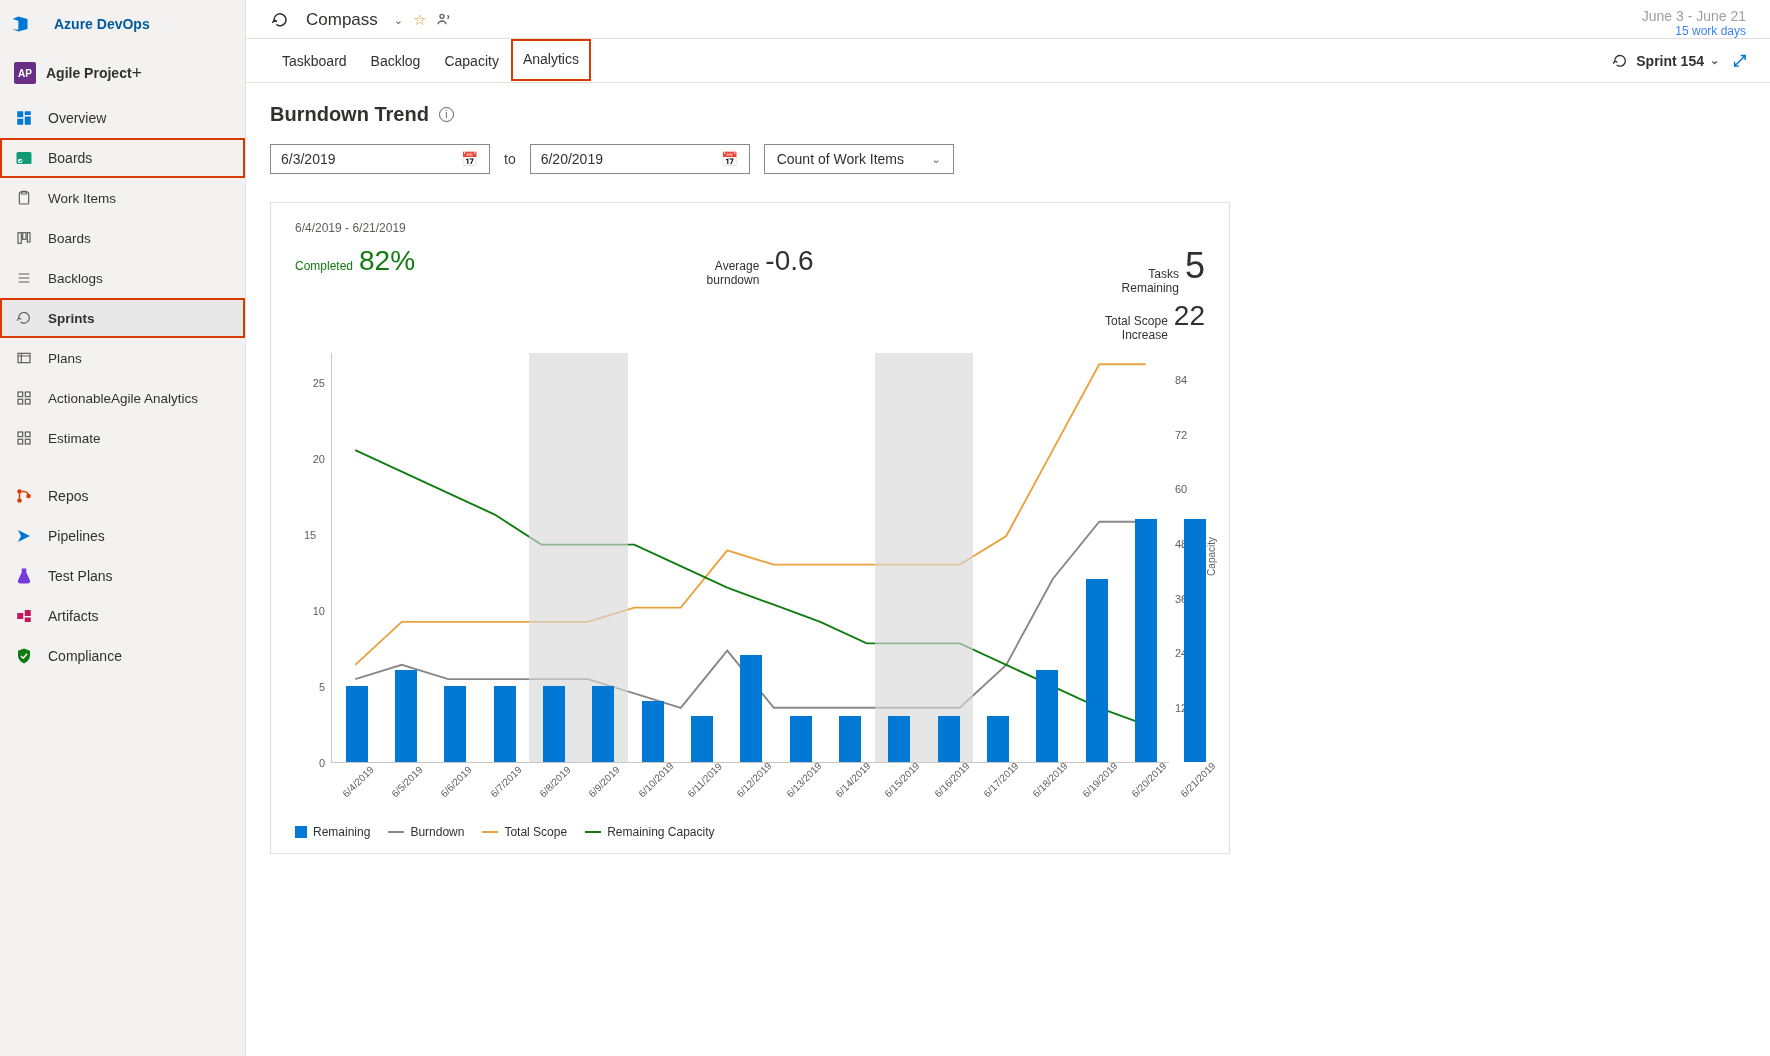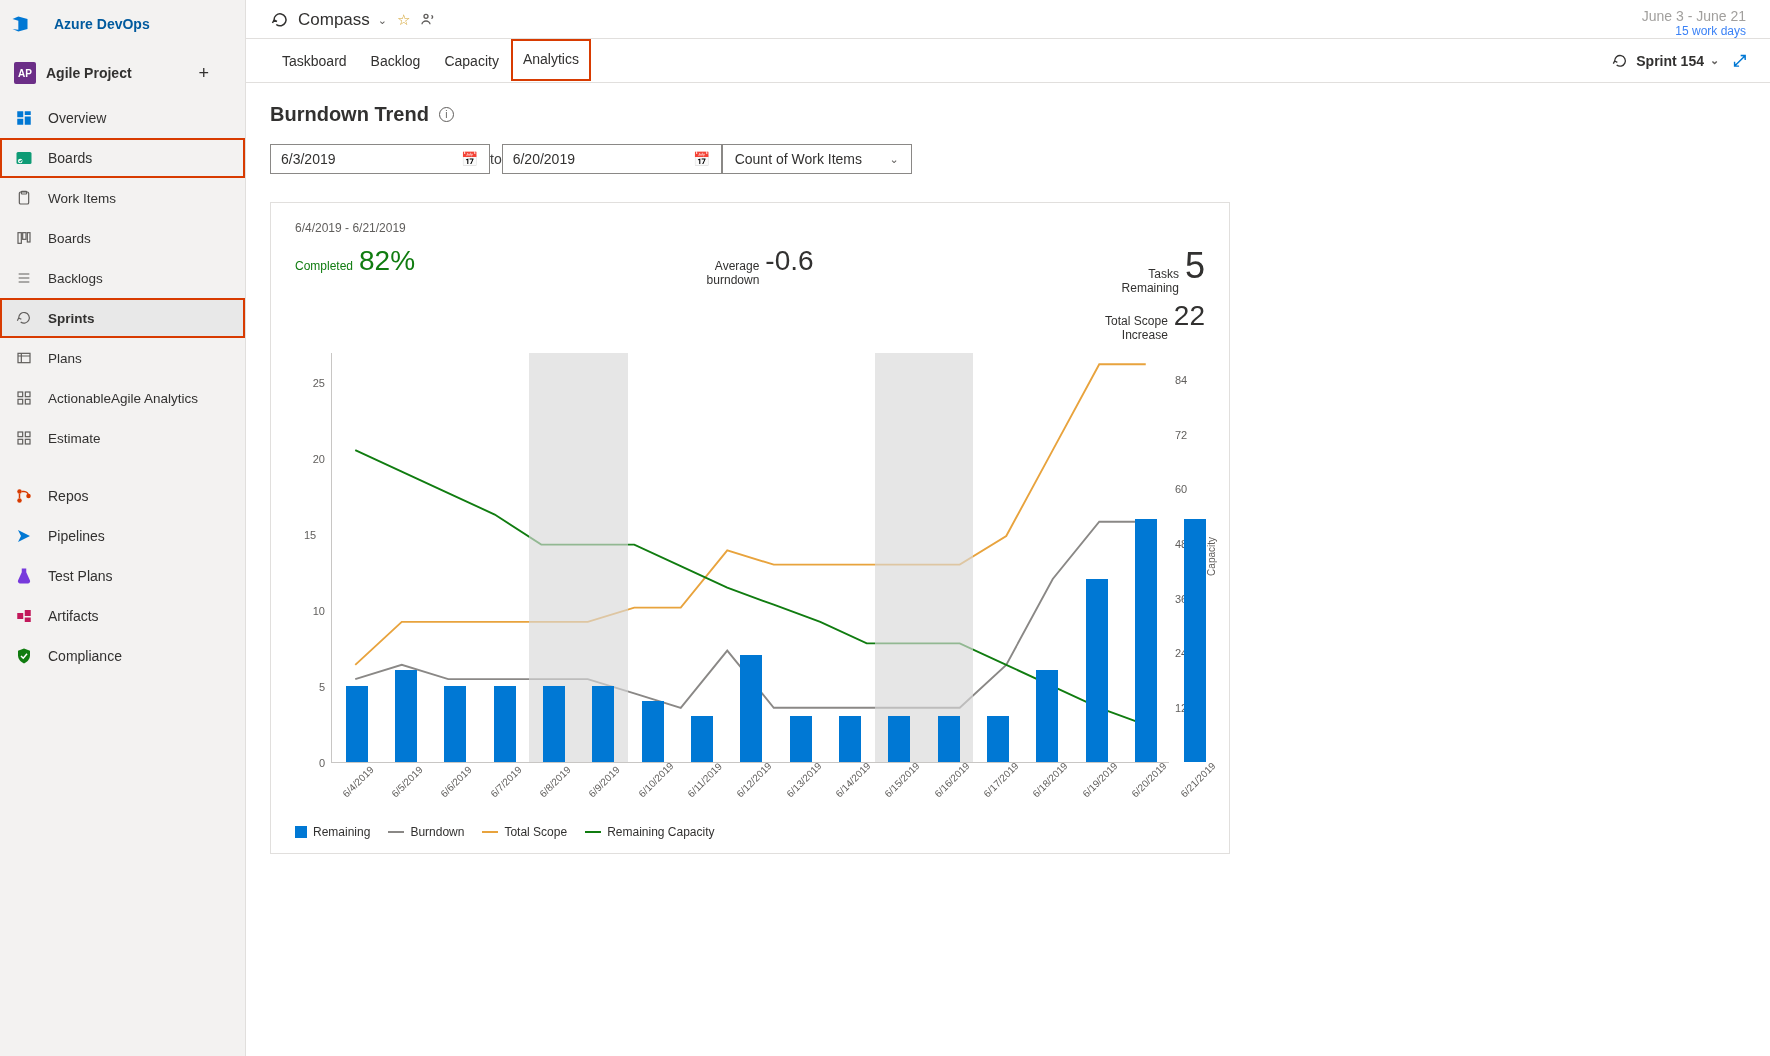--- a/index.html
+++ b/index.html
@@ -1,52 +1,52 @@
 <!DOCTYPE html>
 <html><head>
 <meta charset="utf-8">
 <style>
   * { box-sizing: border-box; margin: 0; padding: 0; font-family: "Segoe UI", -apple-system, sans-serif; }
   body { background: #fff; color: #323130; font-size: 13px; width: 1770px; height: 1056px; overflow: hidden; display: flex; }
   .sidebar { width: 246px; background: #f3f2f1; border-right: 1px solid #e1dfdd; display: flex; flex-direction: column; }
   .brand { display: flex; align-items: center; gap: 24px; padding: 14px 10px; }
   .brand svg { width: 20px; height: 20px; }
   .brand-text { color: #005a9e; font-weight: 600; font-size: 14px; }
-  .project-row { display: flex; align-items: center; justify-content: space-between; padding: 14px 36px 14px 14px; }
+  .project-row { display: flex; align-items: center; padding: 14px 16px 14px 14px; }
   .project-left { display: flex; align-items: center; gap: 10px; }
   .pa { width: 22px; height: 22px; background: #6b2e87; color: #fff; border-radius: 2px; display: flex; align-items: center; justify-content: center; font-size: 10px; font-weight: 600; }
   .project-name { font-weight: 600; font-size: 14px; }
   .plus-btn { font-size: 18px; color: #323130; cursor: pointer; }
   .nav-item { display: flex; align-items: center; gap: 14px; padding: 10px 14px; cursor: pointer; font-size: 14px; }
   .nav-item.selected { background: #e8e8e8; font-weight: 600; }
   .nav-icon { width: 20px; height: 20px; display: flex; align-items: center; justify-content: center; }
   .redbox { outline: 2px solid #d83b01; outline-offset: -2px; }
   .sub-nav .nav-item { padding-left: 14px; font-size: 13.5px; }
   .main { flex: 1; display: flex; flex-direction: column; overflow: hidden; }
   .topbar { display: flex; align-items: center; padding: 10px 24px 8px 24px; border-bottom: 1px solid #e1dfdd; position: relative; }
-  .team-sel { display: flex; align-items: center; gap: 8px; cursor: pointer; }
+  .team-sel { display: flex; align-items: center; gap: 16px; cursor: pointer; }
   .team-name { font-size: 17px; font-weight: 400; }
   .chev { font-size: 11px; color: #605e5c; }
   .star-icon { color: #d2a02b; margin-left: 10px; font-size: 15px; }
   .people-icon { color: #605e5c; margin-left: 10px; font-size: 15px; }
   .top-right { position: absolute; right: 24px; top: 8px; text-align: right; }
   .top-dates { color: #a19f9d; font-size: 14px; }
   .top-workdays { color: #3b82f6; font-size: 12px; }
   .tabbar { display: flex; align-items: center; padding: 0 24px; border-bottom: 1px solid #e1dfdd; height: 44px; position: relative; }
   .tab { padding: 12px 12px; cursor: pointer; font-size: 14px; color: #323130; }
   .tab.active { border-bottom: 2px solid #0078d4; font-weight: 400; }
   .tab.redbox { border: 2px solid #d83b01; padding: 10px 10px; margin-top: -2px; }
   .tab-right { position: absolute; right: 24px; display: flex; align-items: center; gap: 14px; font-weight: bold; }
   .sprint-sel { display: flex; align-items: center; gap: 6px; cursor: pointer; font-size: 14px; }
   .fullscreen-icon { color: #0078d4; font-size: 16px; cursor: pointer; }
   .content { padding: 20px 24px; flex: 1; overflow: auto; }
   .page-title-row { display: flex; align-items: center; gap: 10px; margin-bottom: 18px; }
   .page-title { font-size: 20px; font-weight: 600; }
   .info-icon { color: #605e5c; border: 1px solid #605e5c; border-radius: 50%; width: 15px; height: 15px; display: inline-flex; align-items: center; justify-content: center; font-size: 10px; }
-  .filters { display: flex; align-items: center; margin-bottom: 28px; }
+  .filters { display: flex; align-items: center; gap: 14px; margin-bottom: 28px; }
   .date-input { display: flex; align-items: center; justify-content: space-between; border: 1px solid #8a8886; padding: 6px 10px; width: 220px; background: #fff; cursor: pointer; font-size: 14px; }
   .date-input .cal { color: #605e5c; }
   .to-label { font-size: 14px; color: #404040; }
   .dropdown { display: flex; align-items: center; justify-content: space-between; border: 1px solid #8a8886; padding: 6px 12px; width: 190px; background: #fff; cursor: pointer; font-size: 14px; }
   .chart-card { border: 1px solid #e1dfdd; padding: 18px 24px 14px 24px; width: 960px; }
   .card-daterange { color: #605e5c; font-size: 12px; margin-bottom: 10px; }
   .stats-row { display: flex; justify-content: space-between; align-items: flex-start; margin-bottom: 10px; }
   .stat { display: flex; align-items: baseline; gap: 6px; }
   .stat-label { font-size: 12px; color: #323130; text-align: right; line-height: 1.2; }
   .stat-value { font-size: 28px; font-weight: 300; color: #323130; }

